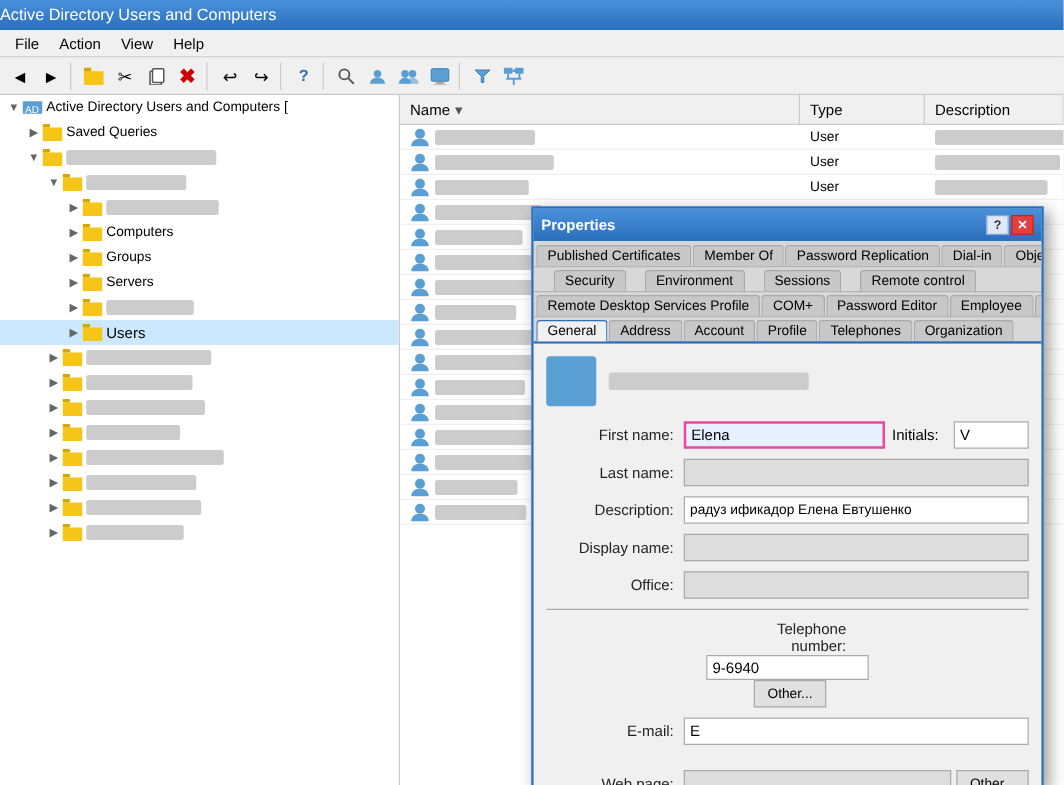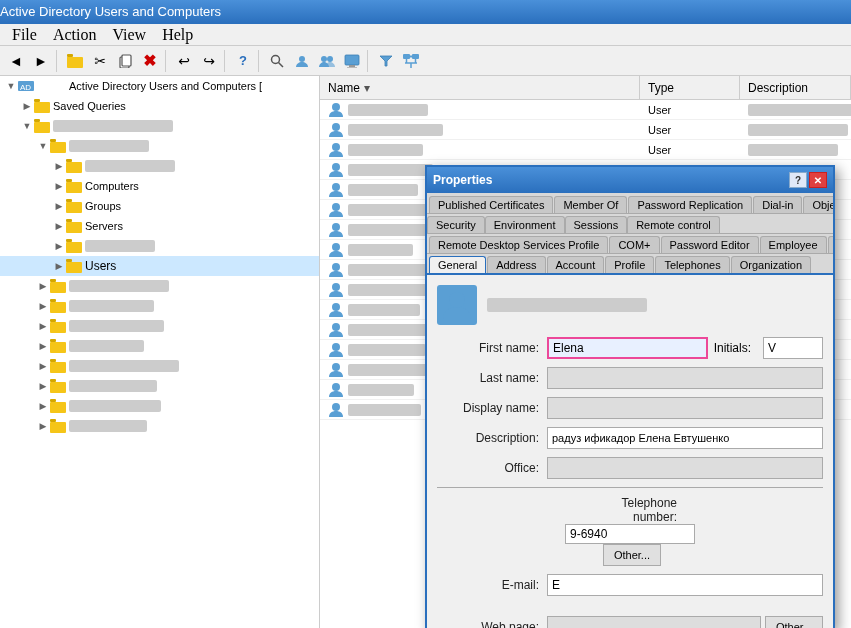--- a/index.html
+++ b/index.html
@@ -30,22 +30,21 @@
       background: #f0f0f0;
       display: flex;
       align-items: center;
       padding: 2px 4px;
       border-bottom: 1px solid #ccc;
       height: 22px;
     }
     .menu-item {
       padding: 2px 8px;
       cursor: pointer;
-      font-size: 16px;
-      font-family: Liberation Serif, serif;
+      font-size: 12px;
     }
 
     
     .toolbar {
       background: #f0f0f0;
       display: flex;
       align-items: center;
       padding: 2px 4px;
       border-bottom: 1px solid #ccc;
       height: 30px;
@@ -400,21 +399,21 @@
 <div class="main-layout">
 
   <div class="left-panel">
 
     <div class="tree-item" style="padding-left: 4px;">
       <span class="tree-expand">▼</span>
       <svg width="16" height="14" viewBox="0 0 16 14" style="margin-right:3px;">
           <rect x="0" y="2" width="16" height="10" rx="1" fill="#5a9fd4"></rect>
           <text x="2" y="11" font-size="8" fill="white">AD</text>
         </svg>
-      <span style="font-size:11px;margin-left:32px;">Active Directory Users and Computers [</span>
+      <span style="font-size:11px;">Active Directory Users and Computers [</span>
     </div>
 
     <div class="tree-item" style="padding-left: 20px;">
       <span class="tree-expand">▶</span>
       <svg width="16" height="14" viewBox="0 0 16 14" style="margin-right:3px;">
           <rect x="0" y="3" width="16" height="11" rx="1" fill="#f5c518"></rect>
           <rect x="0" y="0" width="6" height="3" rx="1" fill="#d4a800"></rect>
         </svg>
       <span style="font-size:11px;">Saved Queries</span>
     </div>
@@ -772,21 +771,21 @@
         <span>Password Replication</span>
       </div>
       <div class="tab">
         <span>Dial-in</span>
       </div>
       <div class="tab">
         <span>Object</span>
       </div>
     </div>
 
-    <div style="background:#d8d8d8; border-bottom:1px solid #aaa; display:flex; flex-wrap:nowrap; padding:2px 0 0; gap:0; overflow:hidden;">
+    <div style="background:#d8d8d8; border-bottom:1px solid #aaa; display:flex; flex-wrap:nowrap; padding:2px 16px 0; gap:15px; overflow:hidden;">
       <div class="tab">
         <span>Security</span>
       </div>
       <div class="tab">
         <span>Environment</span>
       </div>
       <div class="tab">
         <span>Sessions</span>
       </div>
       <div class="tab">
@@ -853,27 +852,27 @@
         <span style="padding: 0 6px; font-size:12px;">Initials:</span>
         <input type="text" class="form-input-short" value="V" style="">
       </div>
 
       <div class="form-field">
         <span class="form-label">Last name:</span>
         <input type="text" class="form-input" style="background: rgb(221, 221, 221); color: transparent;">
       </div>
 
       <div class="form-field">
+        <span class="form-label">Description:</span>
+        <input type="text" class="form-input" style="font-size: 11px;" value="радуз ификадор Елена Евтушенко">
+      </div>
+
+      <div class="form-field">
         <span class="form-label">Display name:</span>
         <input type="text" class="form-input" style="background: rgb(221, 221, 221); color: transparent;">
-      </div>
-
-      <div class="form-field">
-        <span class="form-label">Description:</span>
-        <input type="text" class="form-input" style="font-size: 11px;" value="радуз ификадор Елена Евтушенко">
       </div>
 
       <div class="form-field">
         <span class="form-label">Office:</span>
         <input type="text" class="form-input" style="background: rgb(221, 221, 221); color: transparent;">
       </div>
 
       <hr class="separator-line">
 
       <div class="form-row-split" style="display:flex; align-items:center; margin-bottom:8px;flex-direction:column;">

